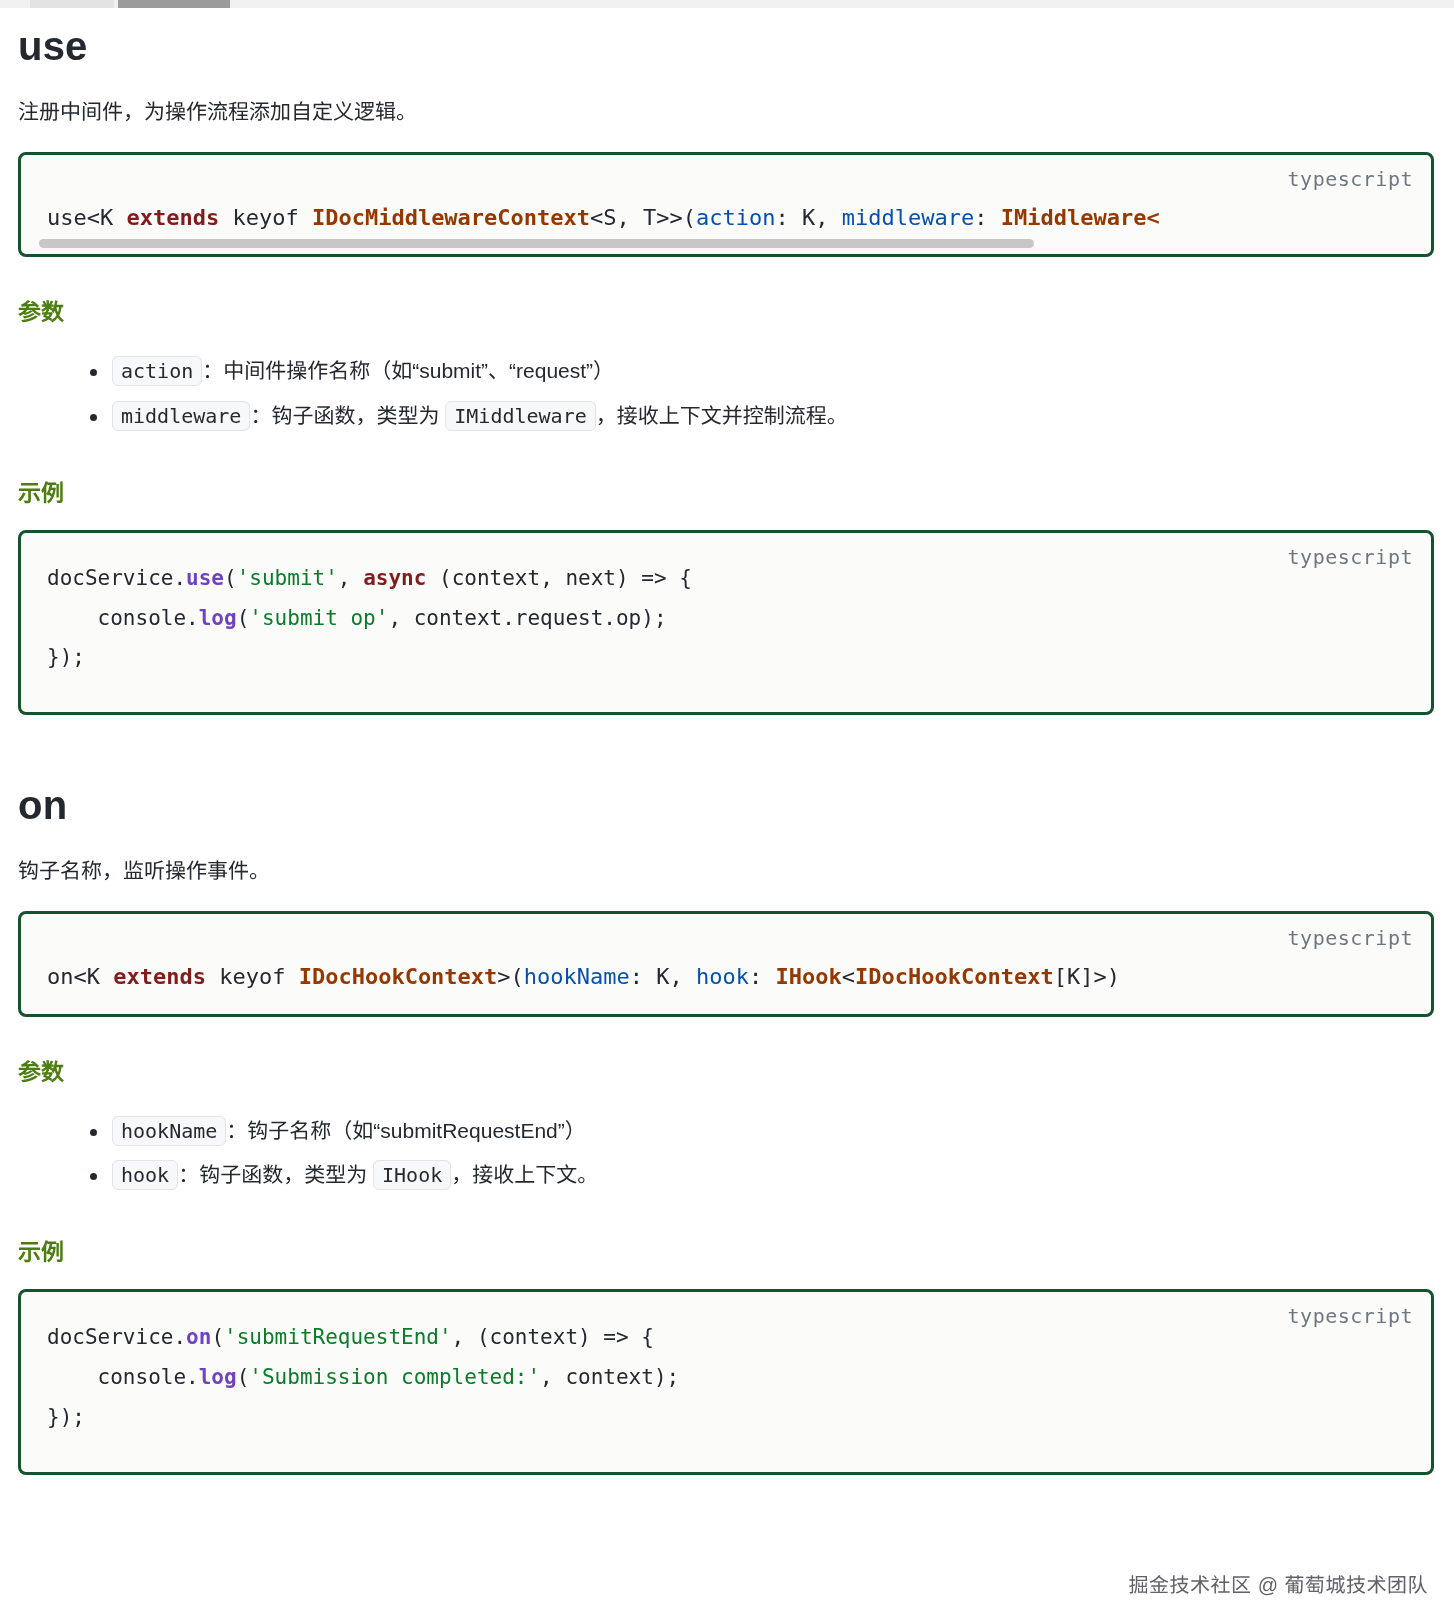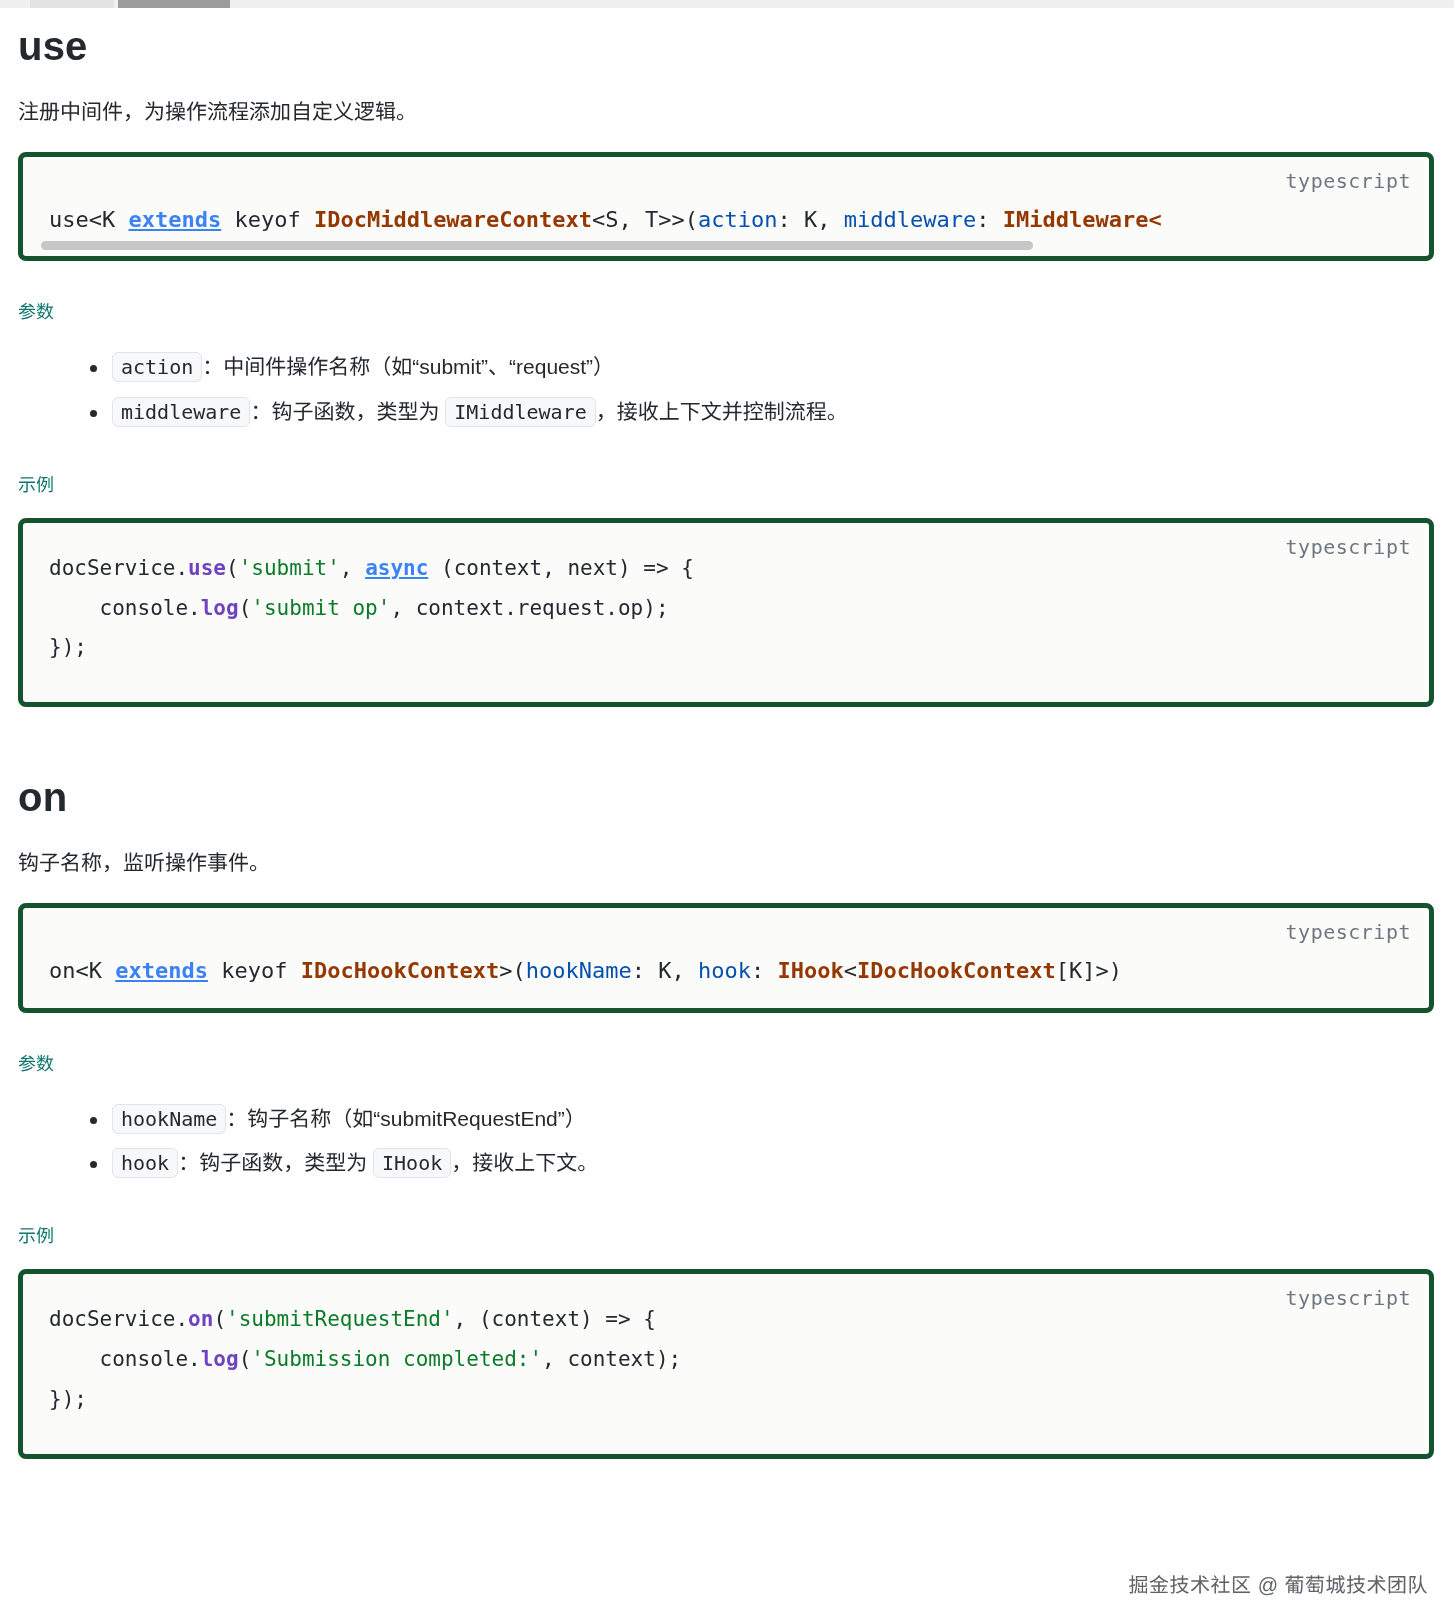--- a/index.html
+++ b/index.html
@@ -58,30 +58,30 @@
   }
 
   p.desc {
     font-size: 21px;
     line-height: 1.7;
     margin: 26px 0 0 0;
     color: #24292f;
   }
 
   h2.sub {
-    font-size: 18px;
-    font-weight: 400;
+    font-size: 23px;
+    font-weight: 700;
     margin: 36px 0 0 0;
-    color: #0f766e;
+    color: #4d7c0f;
   }
 
   
   .codeblock {
     margin-top: 22px;
-    border: 5px solid #14532d;
+    border: 3px solid #14532d;
     border-radius: 8px;
     background: #fbfbfa;
     position: relative;
     padding: 26px 26px 24px 26px;
     overflow: hidden;
   }
   .codeblock .lang {
     position: absolute;
     top: 12px;
     right: 18px;
@@ -113,21 +113,21 @@
     background: transparent;
   }
   .hscroll .thumb {
     height: 9px;
     width: 72%;
     background: #c7c7c7;
     border-radius: 5px;
   }
 
   
-  .kw      { color: #3b82f6; font-weight: 700; text-decoration: underline; }
+  .kw      { color: #7f1d1d; font-weight: 700; }
   .type    { color: #953800; font-weight: 700; }
   .param   { color: #0550ae; }
   .str     { color: #0a7b28; }
   .plain   { color: #24292f; }
   .meth    { color: #6f42c1; font-weight: 700; }
 
   
   ul.params {
     margin: 22px 0 0 0;
     padding-left: 72px;

